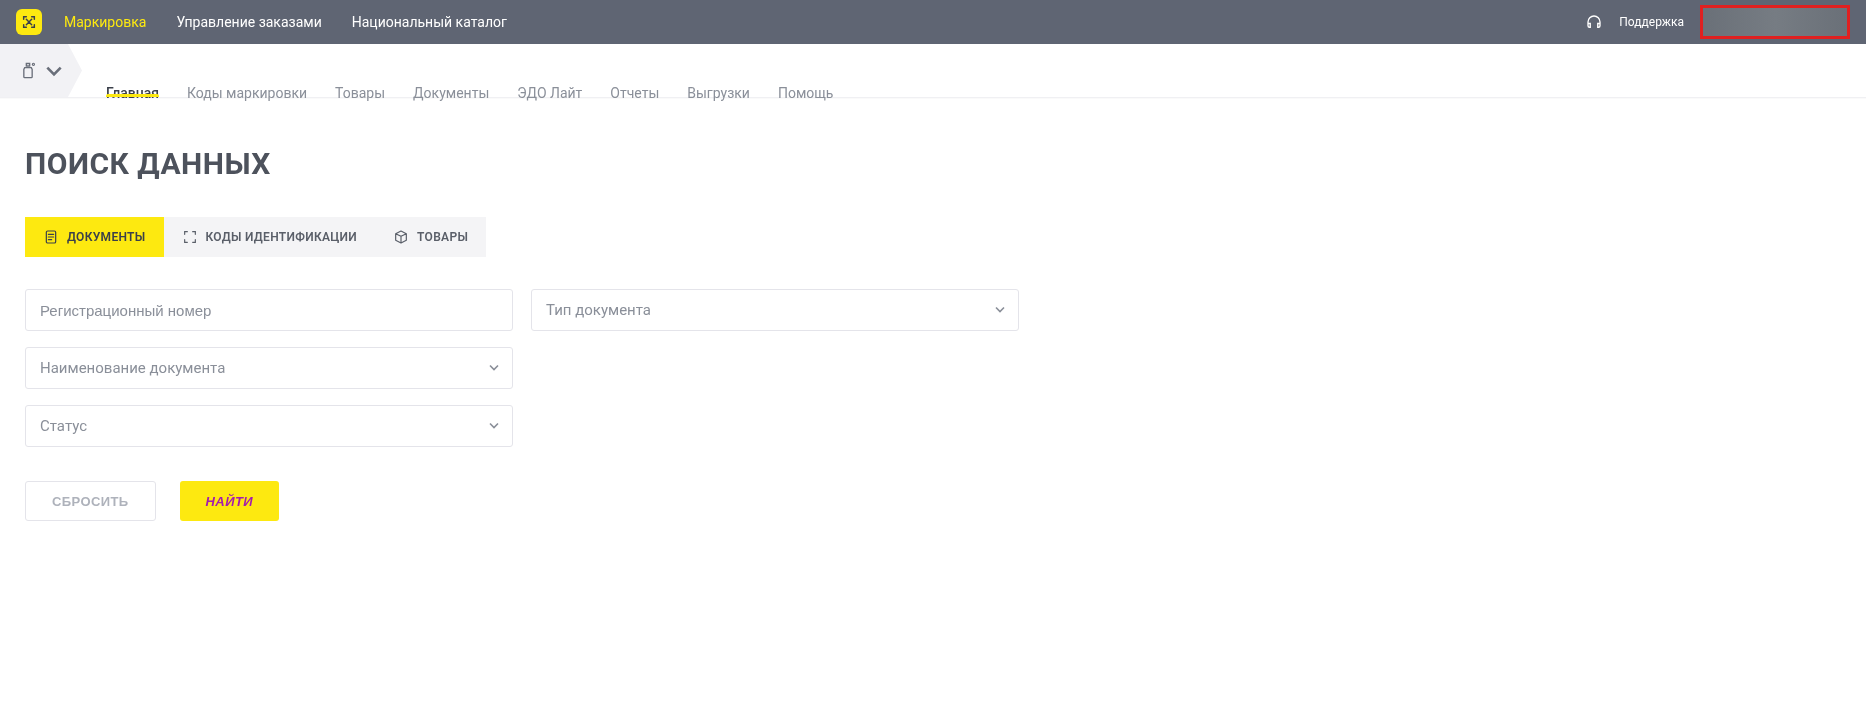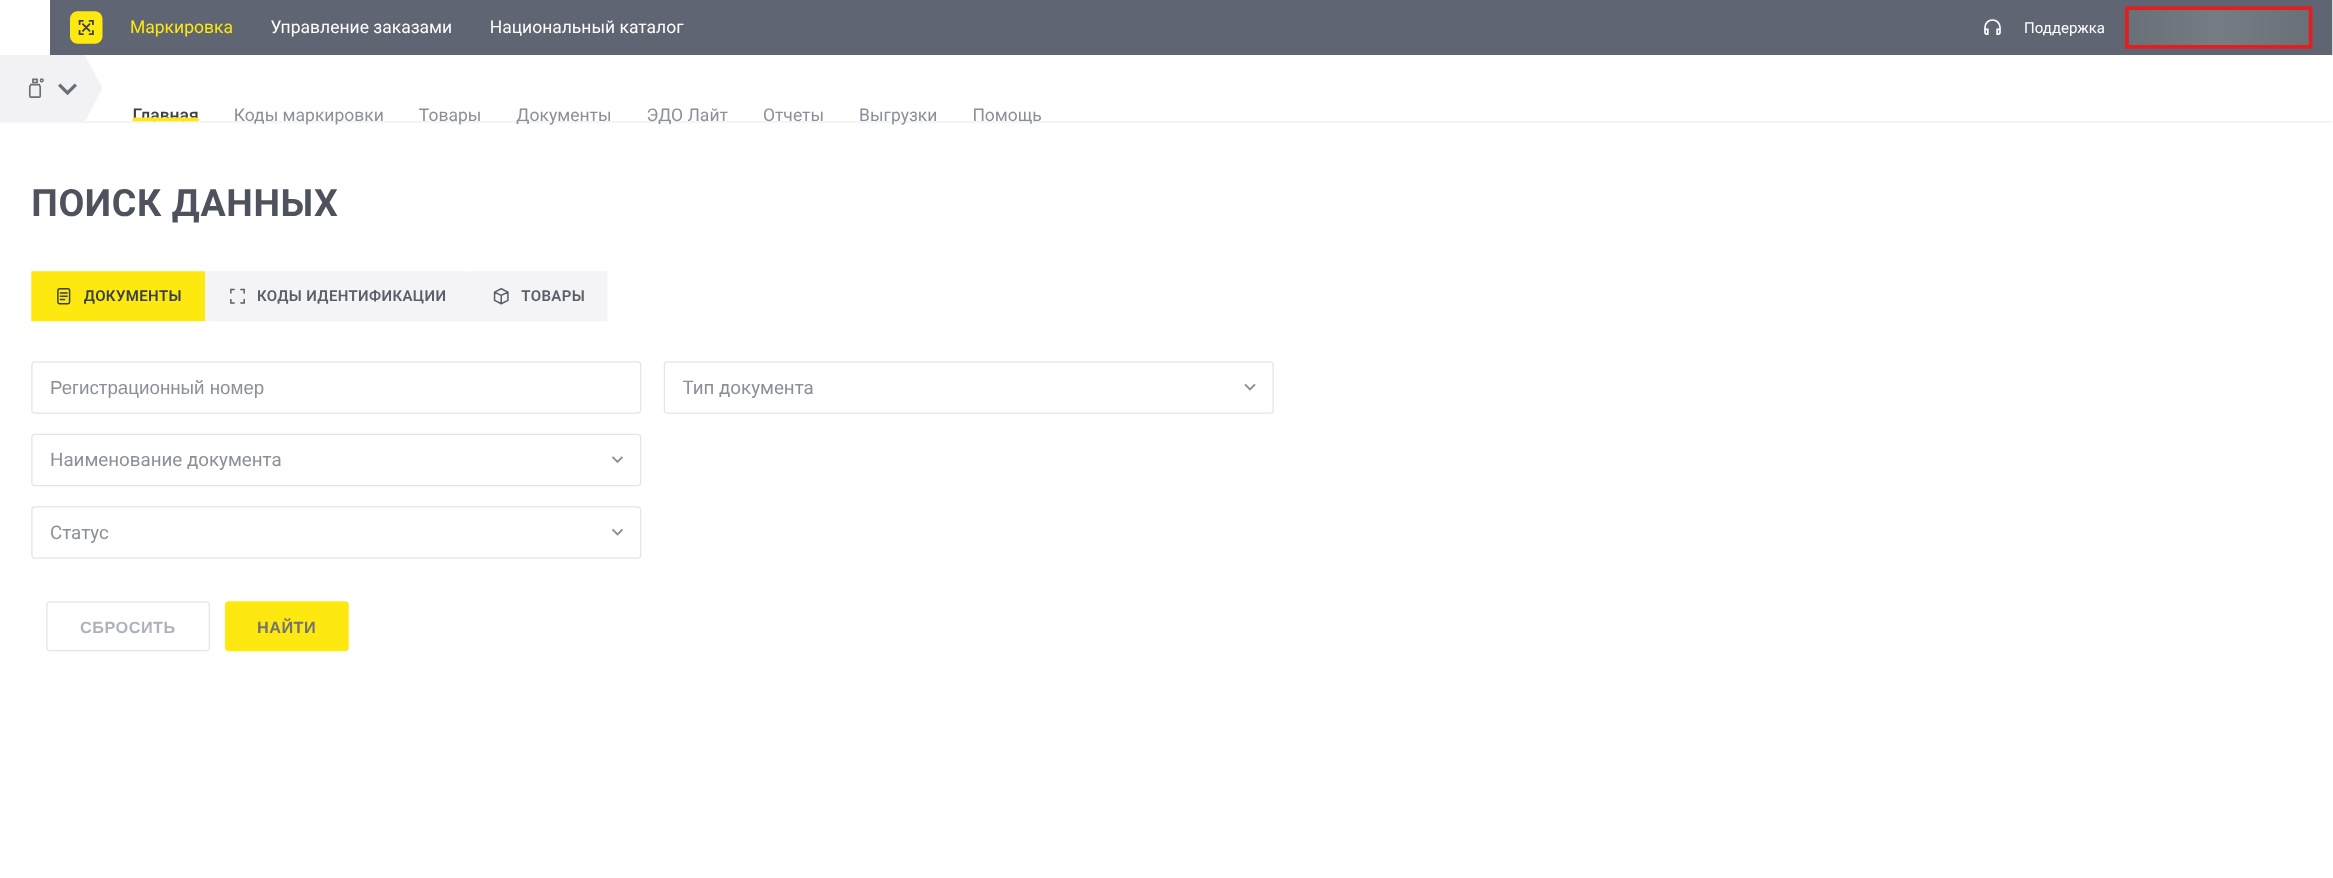--- a/index.html
+++ b/index.html
@@ -6,21 +6,20 @@
   html, body { width: 100%; height: 100%; font-family: -apple-system, BlinkMacSystemFont, "Segoe UI", Roboto, Arial, sans-serif; background:#ffffff; }
   
   
   .top-header {
     background: #5f6573;
     height: 44px;
     display: flex;
     align-items: center;
     padding: 0 16px 0 16px;
     color: #fff;
-    margin-left: 40px;
   }
   .logo-box {
     width: 26px; height: 26px;
     background: #fde910;
     border-radius: 6px;
     display:flex;align-items:center;justify-content:center;
     margin-right: 22px;
   }
   .logo-box svg { width:16px;height:16px; }
   .top-nav { display:flex; gap: 30px; }
@@ -125,33 +124,33 @@
   .field .ph { color:#8a8f99; }
   .field input::placeholder { color:#8a8f99; }
   .chevron {
     position:absolute; right:12px; top:50%; transform:translateY(-50%);
     color:#8a8f99;
     pointer-events:none;
   }
   .chevron svg{width:12px;height:12px;}
   .status-row { grid-column: 1 / 2; }
 
-  .actions { display:flex; gap:12px;margin-left:12px; }
+  .actions { display:flex; gap:24px; }
   .btn {
     height: 40px;
     padding: 0 26px;
     border-radius:3px;
     font-size: 13px;
     font-weight:600;
     letter-spacing:0.4px;
     border:none;
     cursor:pointer;
   }
   .btn-reset { background:#fff; border:1px solid #e4e4ea; color:#aeb2bb;}
-  .btn-primary { background:#fde910; color:#737373;}
+  .btn-primary { background:#fde910; color:#a21caf;font-style:italic;}
 </style>
 </head>
 <body>
 
 <div class="top-header">
   <div class="logo-box">
     <svg viewBox="0 0 24 24">
       <path fill="none" stroke="#3a3f4a" stroke-width="2.2" stroke-linecap="round" d="M4 8V4h4 M20 8V4h-4 M4 16v4h4 M20 16v4h-4 M8 8l8 8 M16 8l-8 8"></path>
     </svg>
   </div>

